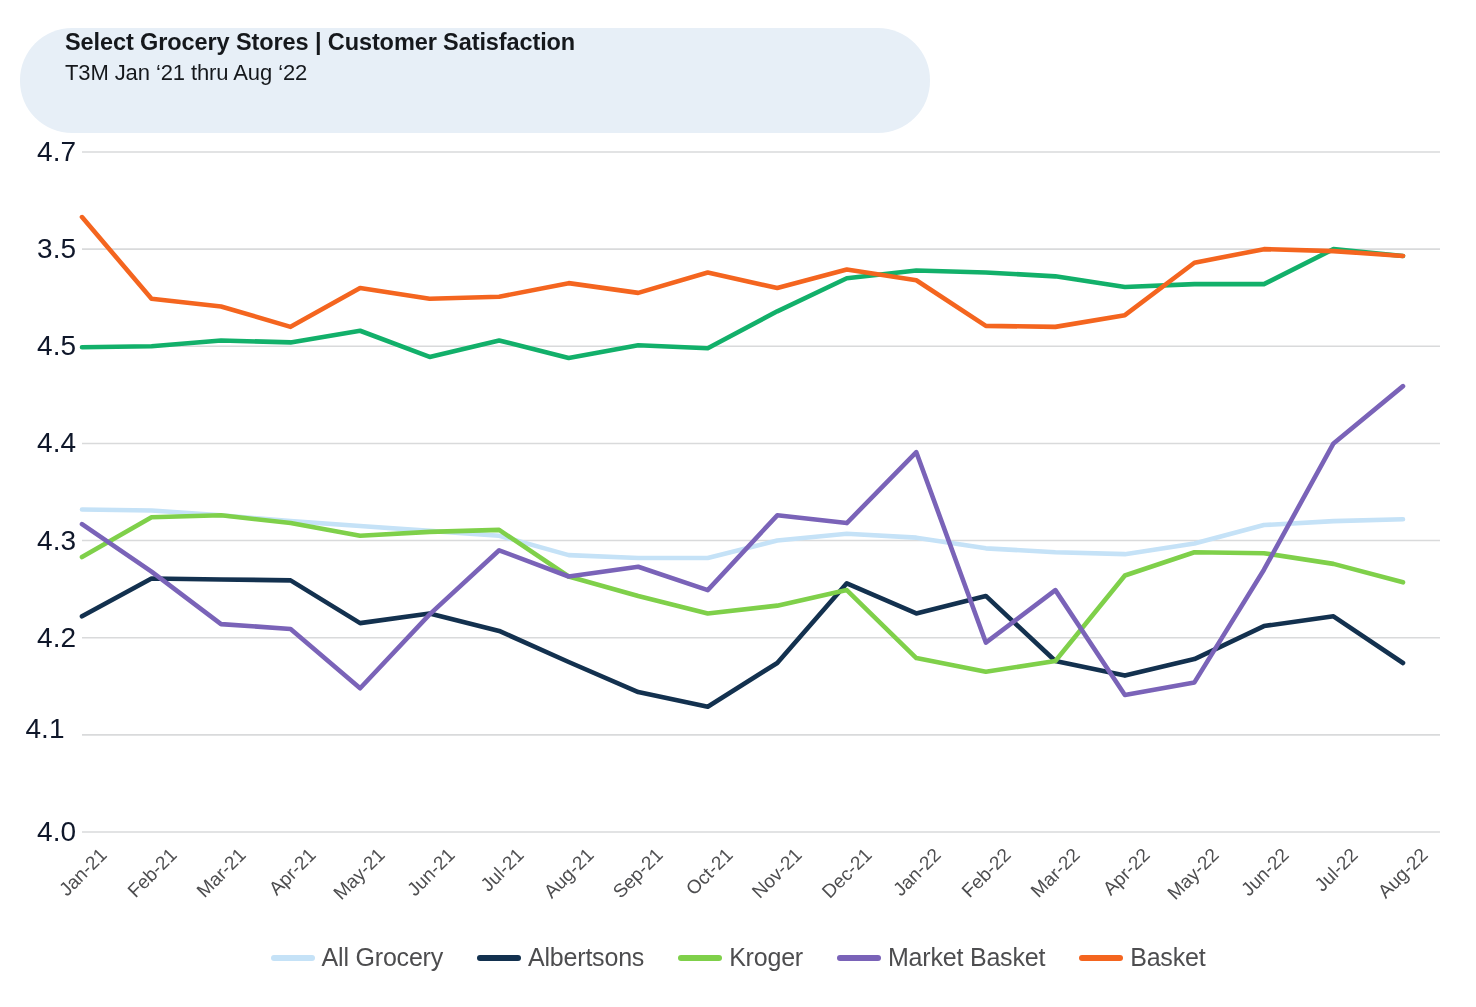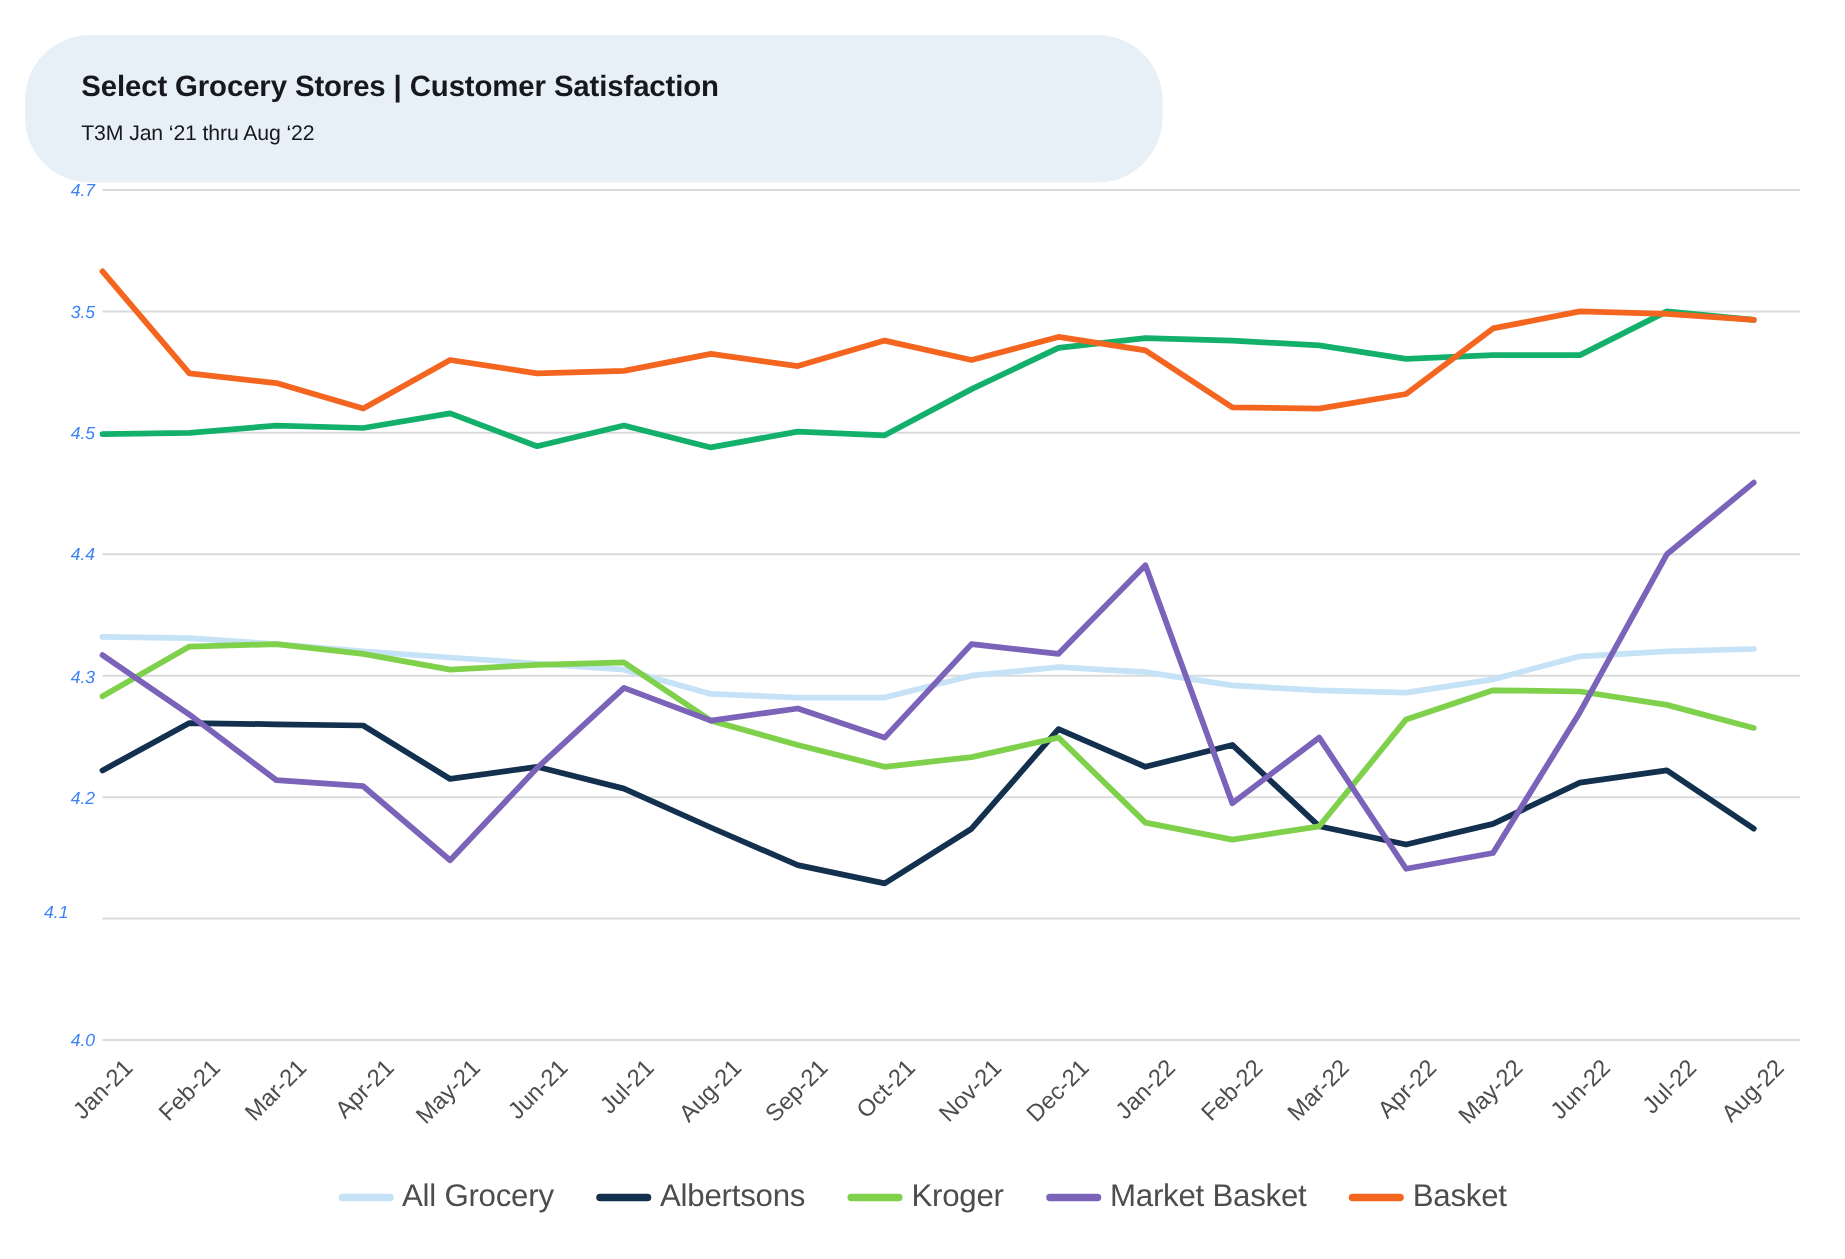--- a/index.html
+++ b/index.html
@@ -17,43 +17,43 @@
     height: 1007px;
     background: #ffffff;
   }
 
   
   #header-pill {
     position: absolute;
     left: 20px;
     top: 28px;
     width: 910px;
-    height: 118px;
+    height: 105px;
     background: #e7eff7;
     border-radius: 52px;
     display: flex;
     flex-direction: column;
-    justify-content: center;
+    justify-content: flex-start;
     padding-left: 45px;
   }
   #chart-title {
     font-size: 23.5px;
     font-weight: bold;
     color: #15181c;
     letter-spacing: -0.1px;
     line-height: 1.25;
     white-space: nowrap;
   }
   #chart-subtitle {
-    font-size: 17px;
+    font-size: 22px;
     font-weight: normal;
     color: #15181c;
     letter-spacing: -0.1px;
     line-height: 1.35;
-    margin-top: 12px;
+    margin-top: 1px;
     white-space: nowrap;
   }
 
   
   #plot-wrap {
     position: absolute;
     left: 0;
     top: 140px;
     width: 1476px;
     height: 700px;
@@ -62,25 +62,24 @@
 
   .gridline { stroke: #d9dadb; stroke-width: 1.6; }
   .series-line { fill: none; stroke-width: 4.6; stroke-linejoin: round; stroke-linecap: round; }
 
   
   .y-tick-label {
     position: absolute;
     right: 0;
     width: 62px;
     text-align: right;
-    font-size: 14px;
-    color: #3b82f6;
+    font-size: 28px;
+    color: #0f172a;
     font-family: "Liberation Sans", sans-serif;
     transform: translateY(-50%);
-    font-style: italic;
   }
   #y-axis-labels {
     position: absolute;
     left: 14px;
     top: 140px;
     width: 62px;
     height: 700px;
   }
 
   

